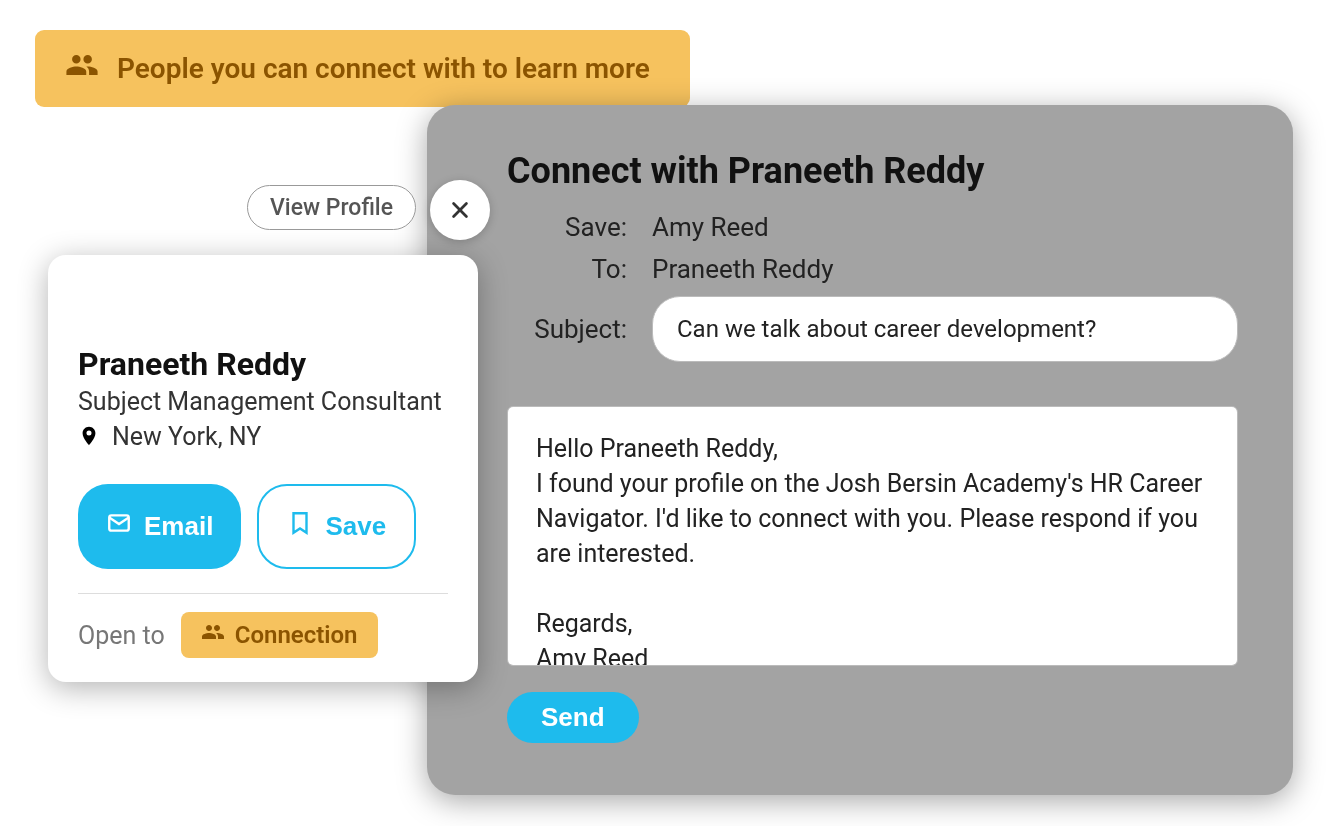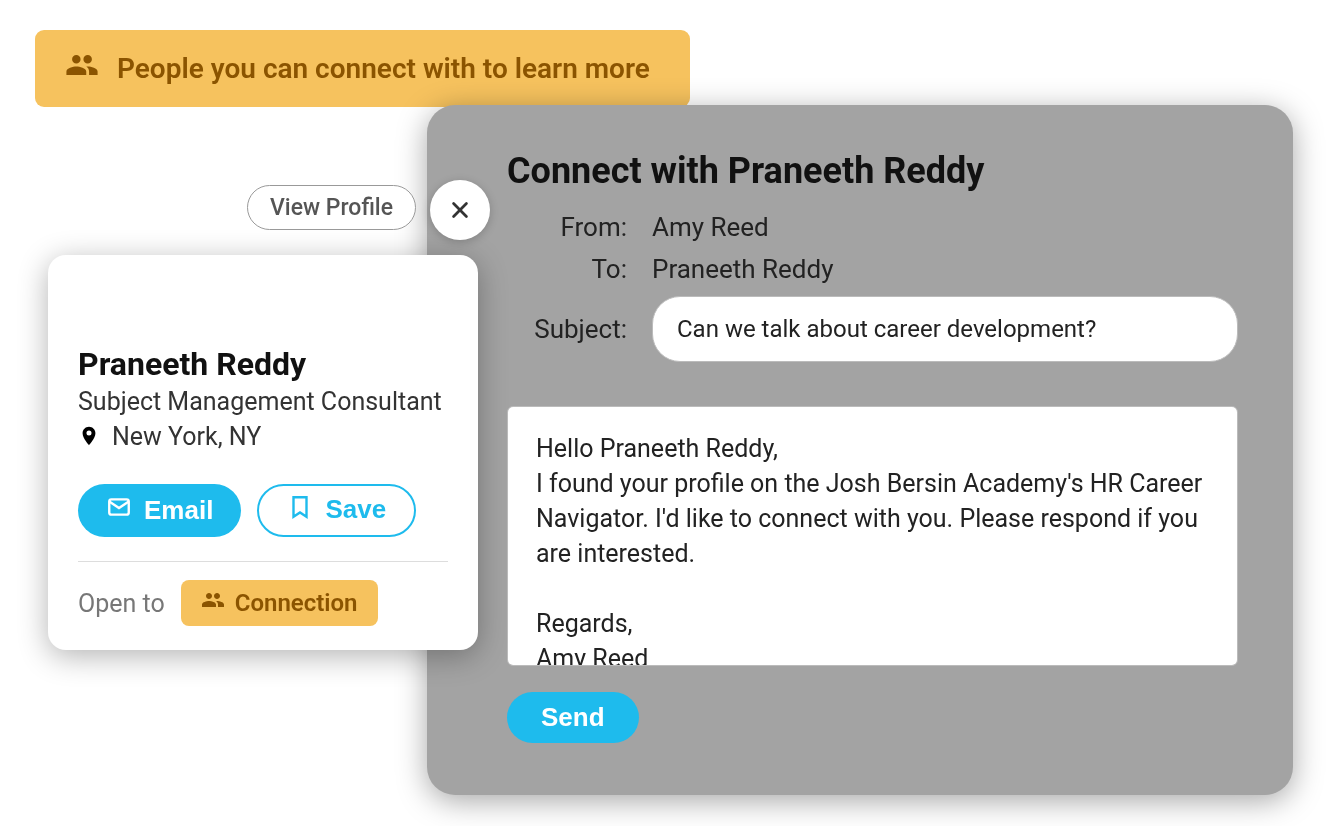--- a/index.html
+++ b/index.html
@@ -174,38 +174,38 @@
     color: #333;
     margin-bottom: 28px;
   }
   .profile-loc svg { width: 22px; height: 28px; }
   .action-row { display: flex; gap: 16px; margin-bottom: 24px; }
   .btn-email {
     background: #1ebbed;
     color: #fff;
     border: none;
     border-radius: 30px;
-    padding: 10px 28px;
+    padding: 26px 28px;
     font-size: 26px;
     font-weight: 600;
     display: flex;
     align-items: center;
     gap: 12px;
     cursor: pointer;
   }
   .btn-save {
     background: #fff;
     color: #1ebbed;
     border: 2px solid #1ebbed;
     border-radius: 30px;
     padding: 8px 28px;
     font-size: 26px;
     font-weight: 600;
     display: flex;
-    align-items: flex-start;
+    align-items: center;
     gap: 12px;
     cursor: pointer;
   }
   .btn-email svg, .btn-save svg { width: 26px; height: 26px; }
   .divider { border-top: 1px solid #ddd; margin-bottom: 18px; }
   .open-to {
     display: flex;
     align-items: center;
     gap: 16px;
     font-size: 25px;
@@ -233,21 +233,21 @@
         <path d="M16 11c1.66 0 3-1.34 3-3s-1.34-3-3-3-3 1.34-3 3 1.34 3 3 3zm-8 0c1.66 0 3-1.34 3-3S9.66 5 8 5 5 6.34 5 8s1.34 3 3 3zm0 2c-2.33 0-7 1.17-7 3.5V19h14v-2.5C15 14.17 10.33 13 8 13zm8 0c-.29 0-.62.02-.97.05 1.16.84 1.97 1.97 1.97 3.45V19h6v-2.5c0-2.33-4.67-3.5-7-3.5z"></path>
       </svg>
   </span>
   <span>People you can connect with to learn more</span>
 </div>
 
 <div class="compose-panel">
   <div class="compose-title">Connect with Praneeth Reddy</div>
 
   <div class="field-row">
-    <div class="field-label">From:</div>
+    <div class="field-label">Save:</div>
     <div class="field-value">Amy Reed</div>
   </div>
   <div class="field-row">
     <div class="field-label">To:</div>
     <div class="field-value">Praneeth Reddy</div>
   </div>
   <div class="field-row">
     <div class="field-label">Subject:</div>
     <input class="subject-input" value="Can we talk about career development?" style="">
   </div>

